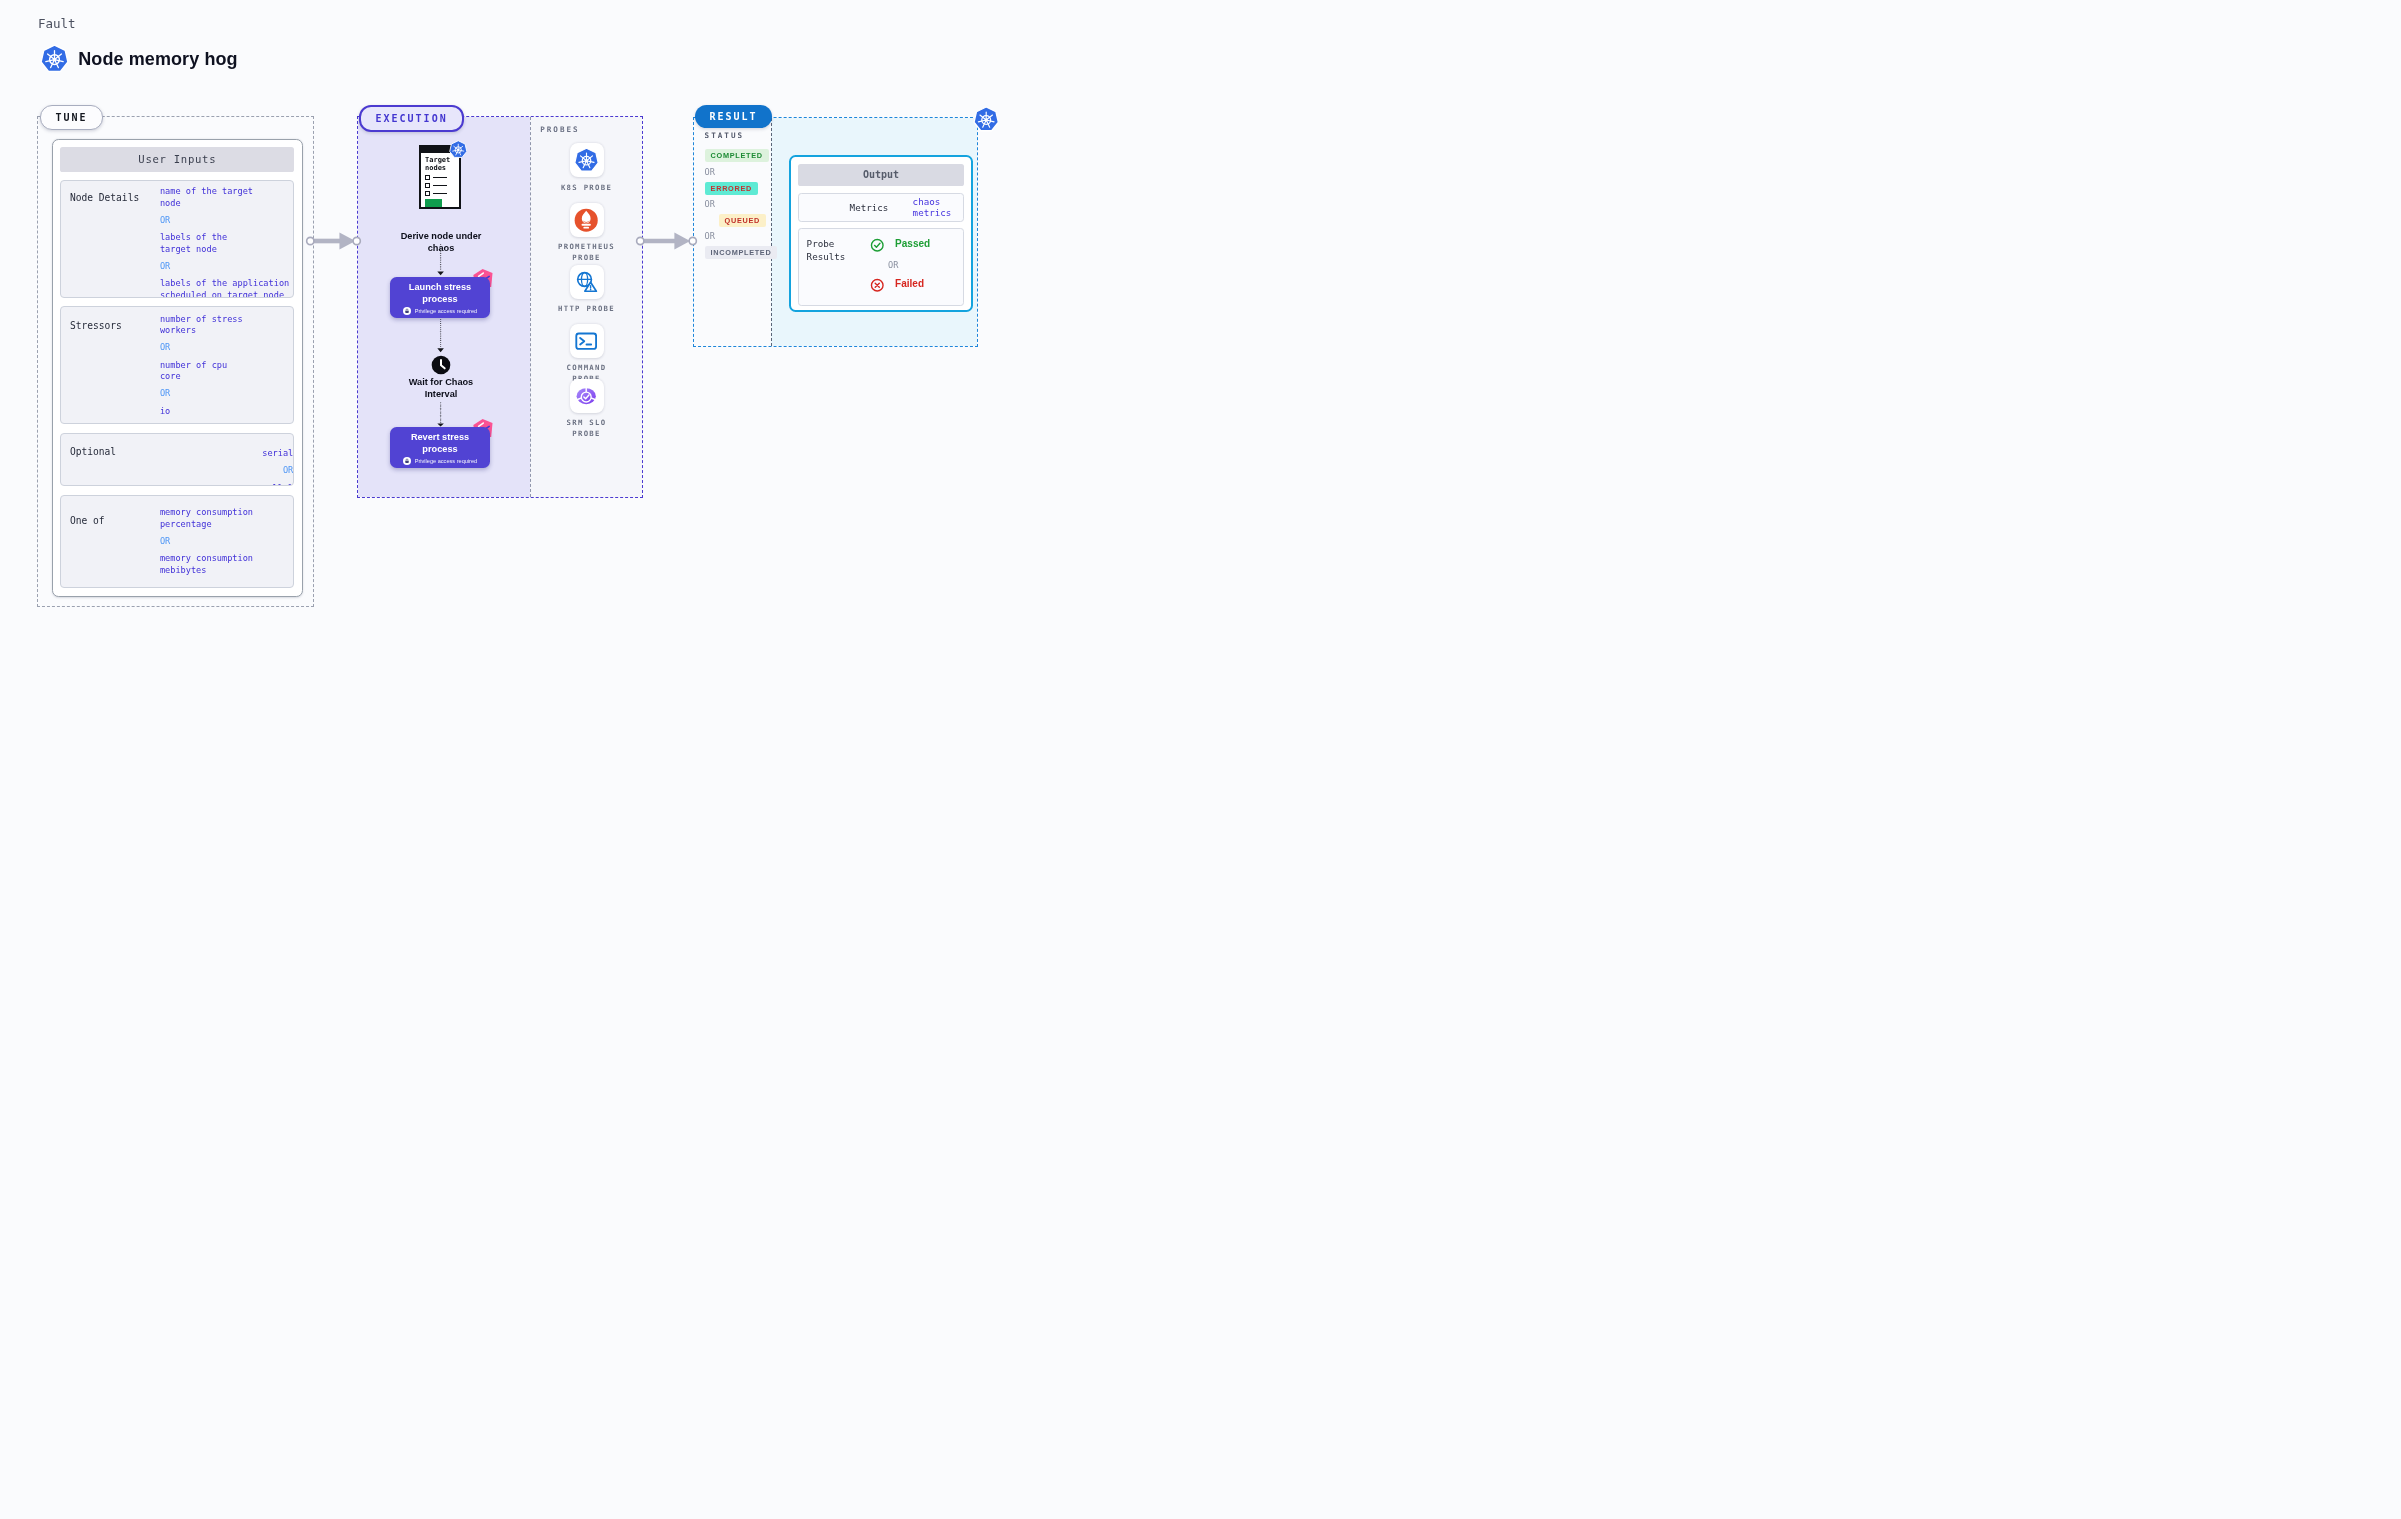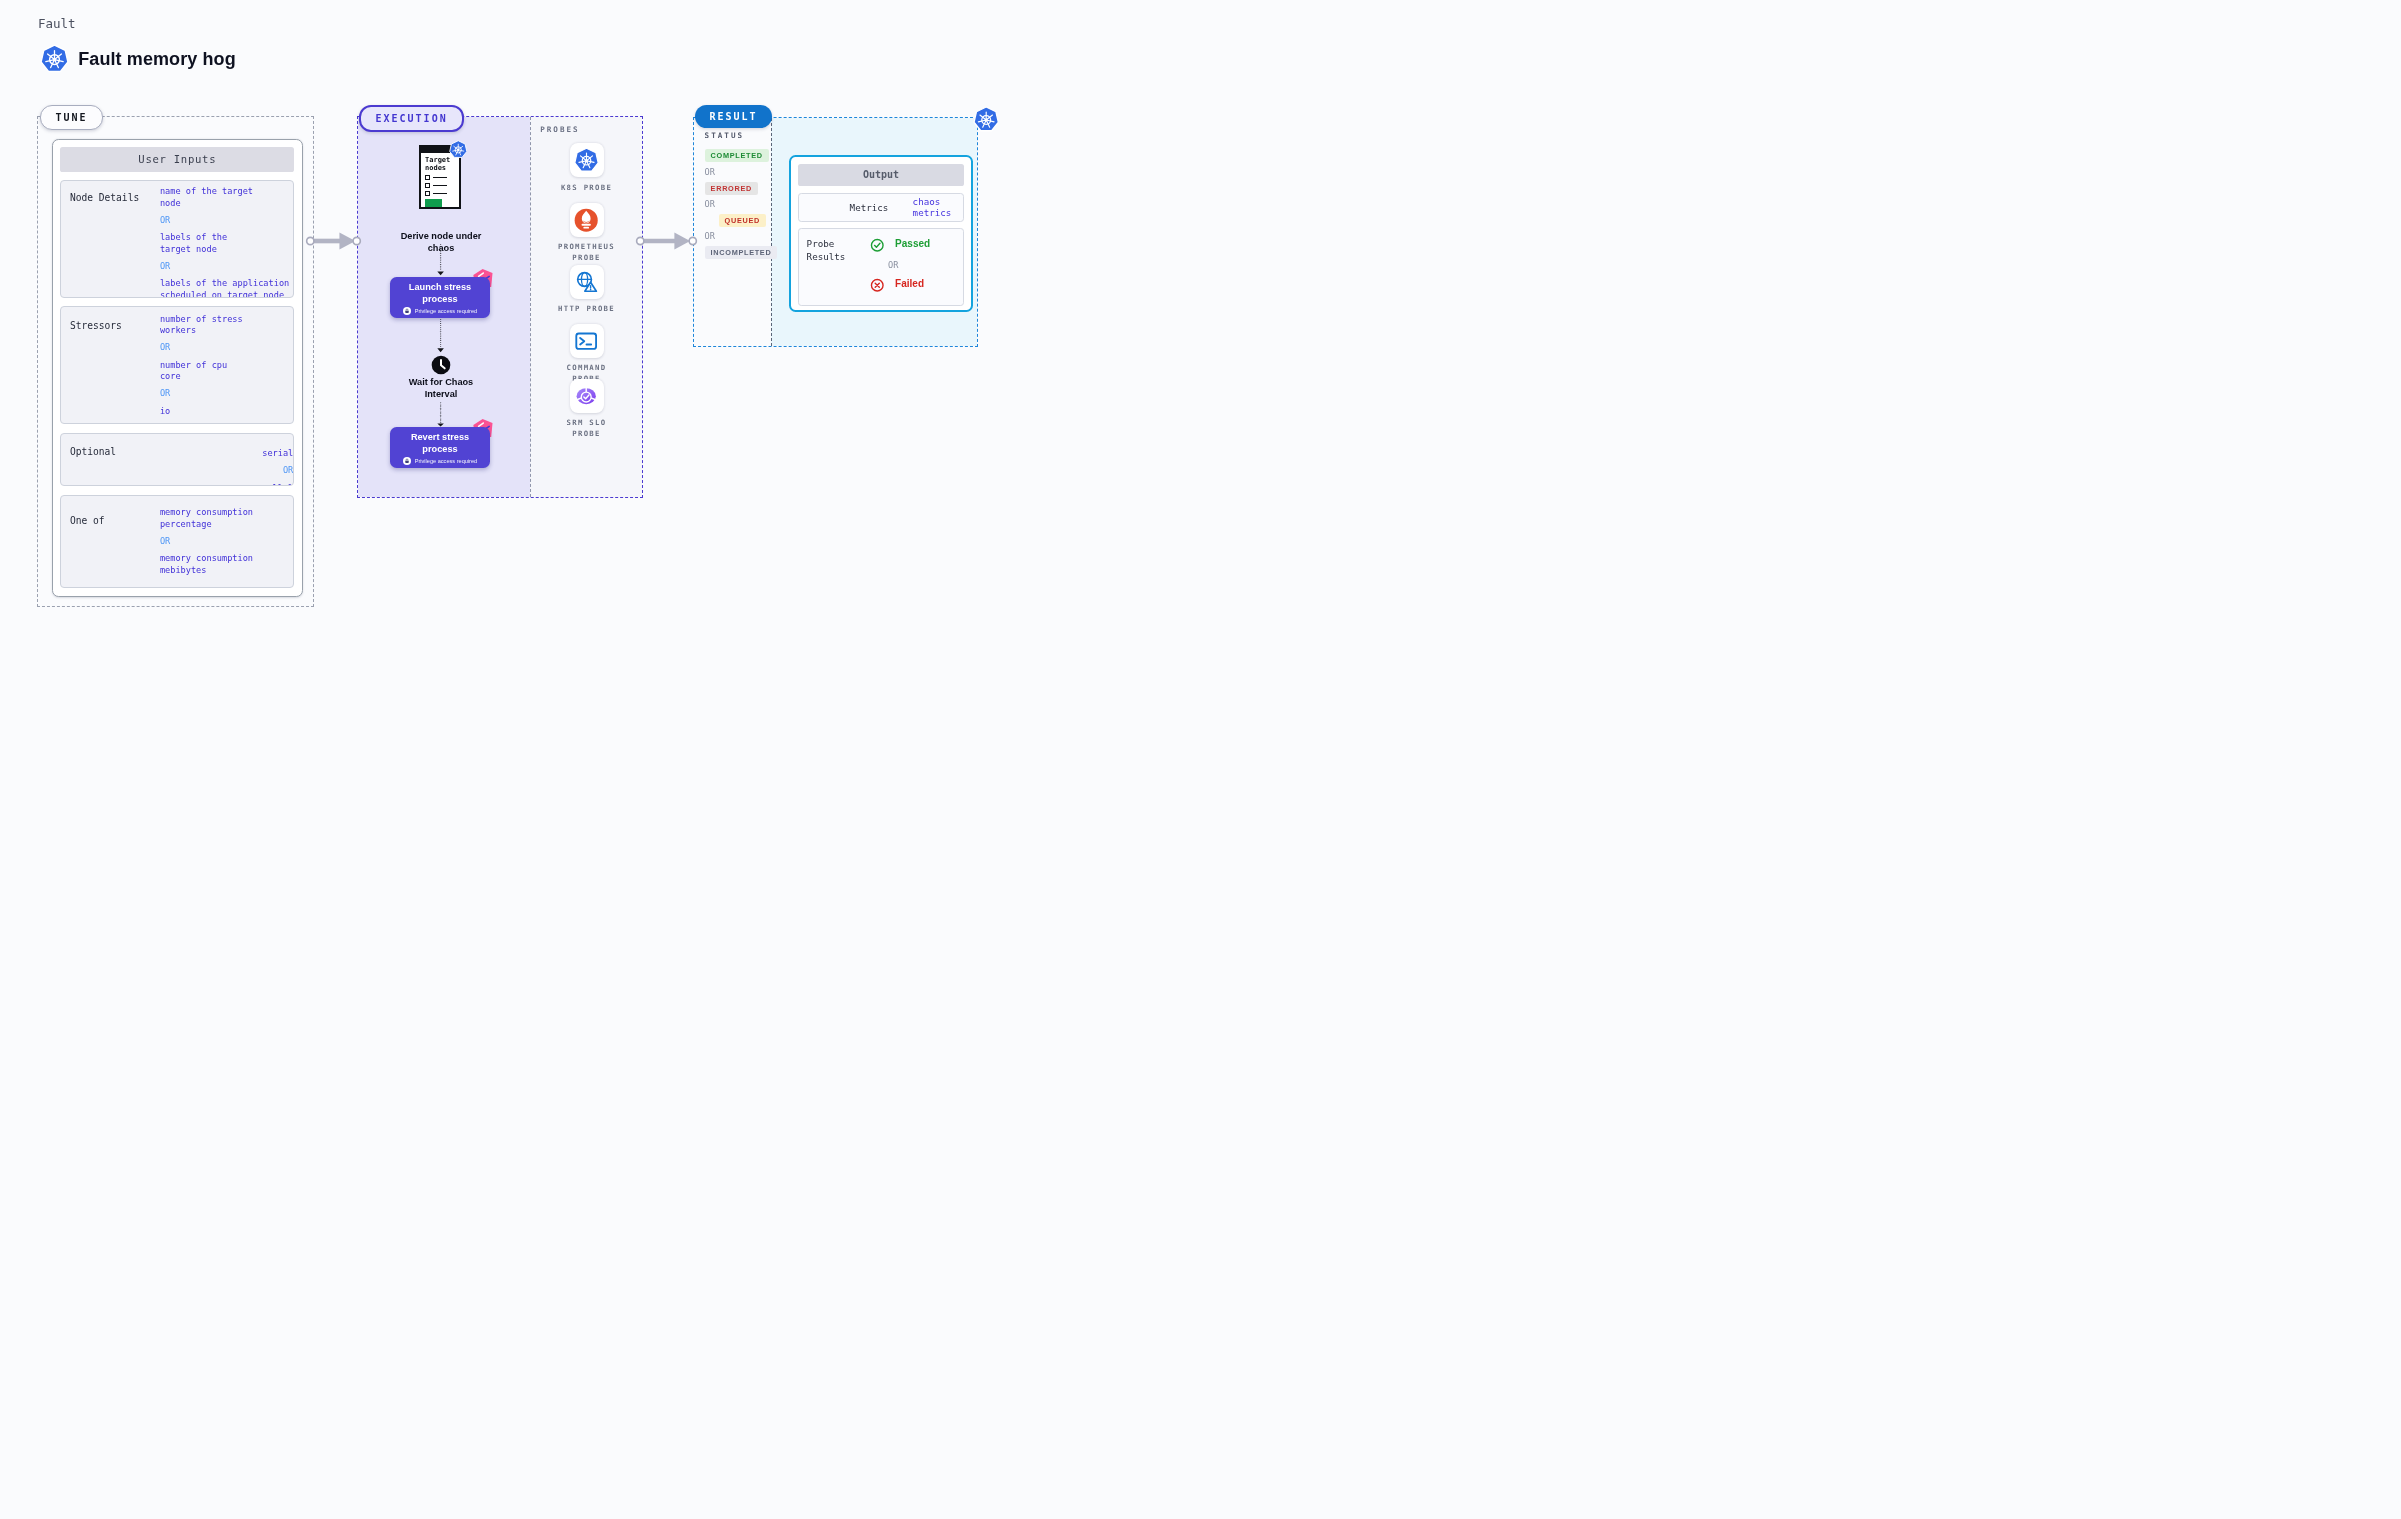--- a/index.html
+++ b/index.html
@@ -73,21 +73,21 @@
 
   
   .result-box{left:693px;top:117px;width:283px;height:228px;border:1.3px dashed #1e86da;}
   .result-cyan{position:absolute;left:77px;top:0;right:0;bottom:0;background:#e9f6fc;
                border-left:1px dashed #5a6478;}
   .status-col{position:absolute;left:10.6px;top:13.2px;display:flex;flex-direction:column;align-items:flex-start;}
   .status-title{font-size:7.6px;font-weight:bold;letter-spacing:2px;color:#565c6e;margin-bottom:9.2px;}
   .chip{font-size:7.3px;font-weight:bold;letter-spacing:0.7px;padding:2px 6px;border-radius:2px;
         font-family:"Liberation Sans","DejaVu Sans",sans-serif;}
   .chip-completed{background:#ddf2dd;color:#1d8a34;}
-  .chip-errored{background:#e5e5e5;color:#c13333;}
+  .chip-errored{background:#5eead4;color:#c13333;}
   .chip-queued{background:#fcf0c8;color:#c02f28;margin-left:14px;}
   .chip-incompleted{background:#eaebf2;color:#5d6478;}
   .status-or{font-size:8.6px;color:#8a90a0;margin:4.6px 0;}
   .output-box{position:absolute;left:95px;top:37px;width:184px;height:157px;background:#ffffff;
               border:2px solid #14a3de;border-radius:6.6px;box-sizing:border-box;padding:6.6px;}
   .output-head{height:22.5px;background:#d9dae3;border-radius:2.6px;display:flex;align-items:center;
                justify-content:center;font-size:10px;font-weight:bold;color:#565c6b;}
   .out-row{margin-top:6.6px;background:#fafbfe;border:0.7px solid #d6dae3;border-radius:3.3px;
            display:flex;box-sizing:border-box;}
   .out-metrics{height:29px;align-items:center;padding-left:43px;}
@@ -183,21 +183,21 @@
   </defs>
 </svg>
 
 <div class="canvas">
 
   <div class="abs eyebrow">Fault</div>
   <div class="abs title-row">
     <svg class="k8s-badge" viewBox="0 0 44 46" width="29" height="30">
         <use href="#k8s"></use>
       </svg>
-    <div class="page-title sans">Fault memory hog</div>
+    <div class="page-title sans">Node memory hog</div>
   </div>
 
   <div class="abs tune-box"></div>
   <div class="pill pill-tune">TUNE</div>
 
   <div class="abs ui-card">
     <div class="ui-head">User Inputs</div>
 
     <div class="ui-row" style="top:40px;height:118px;">
       <div class="row-label" style="padding-top:10.6px;">Node Details</div>

